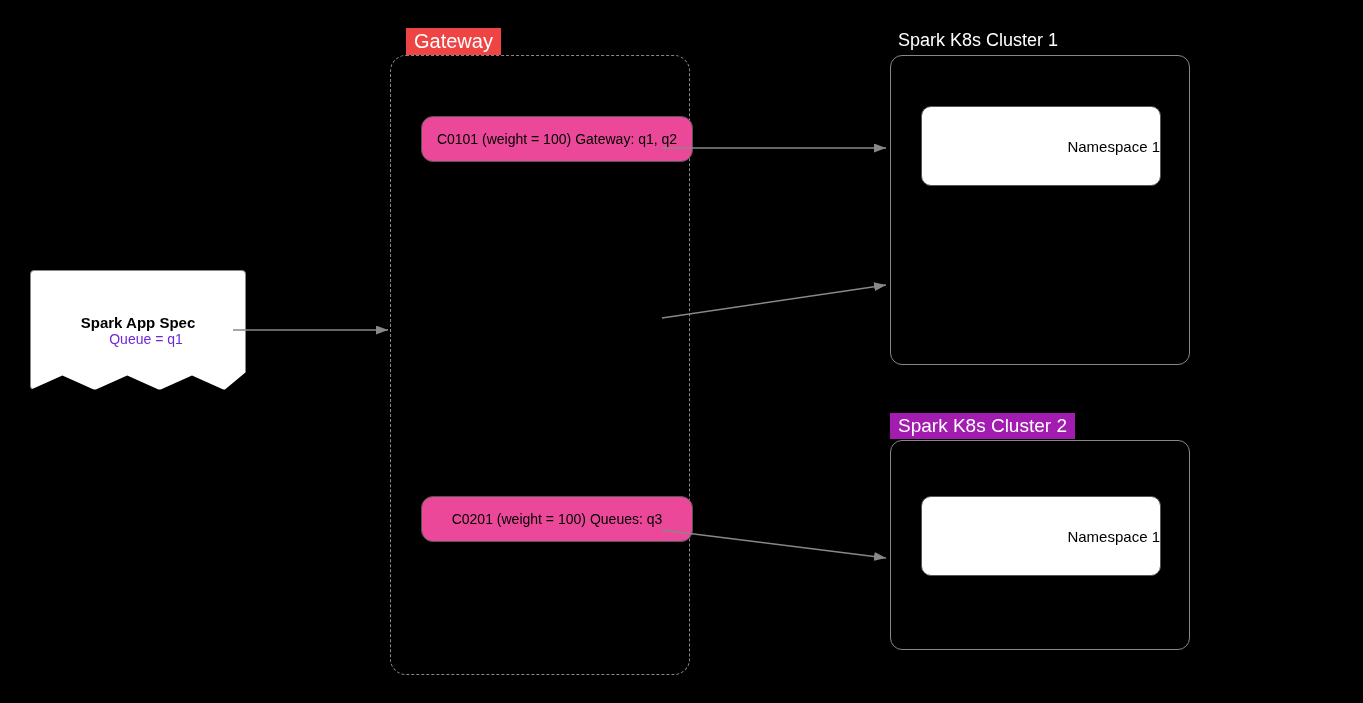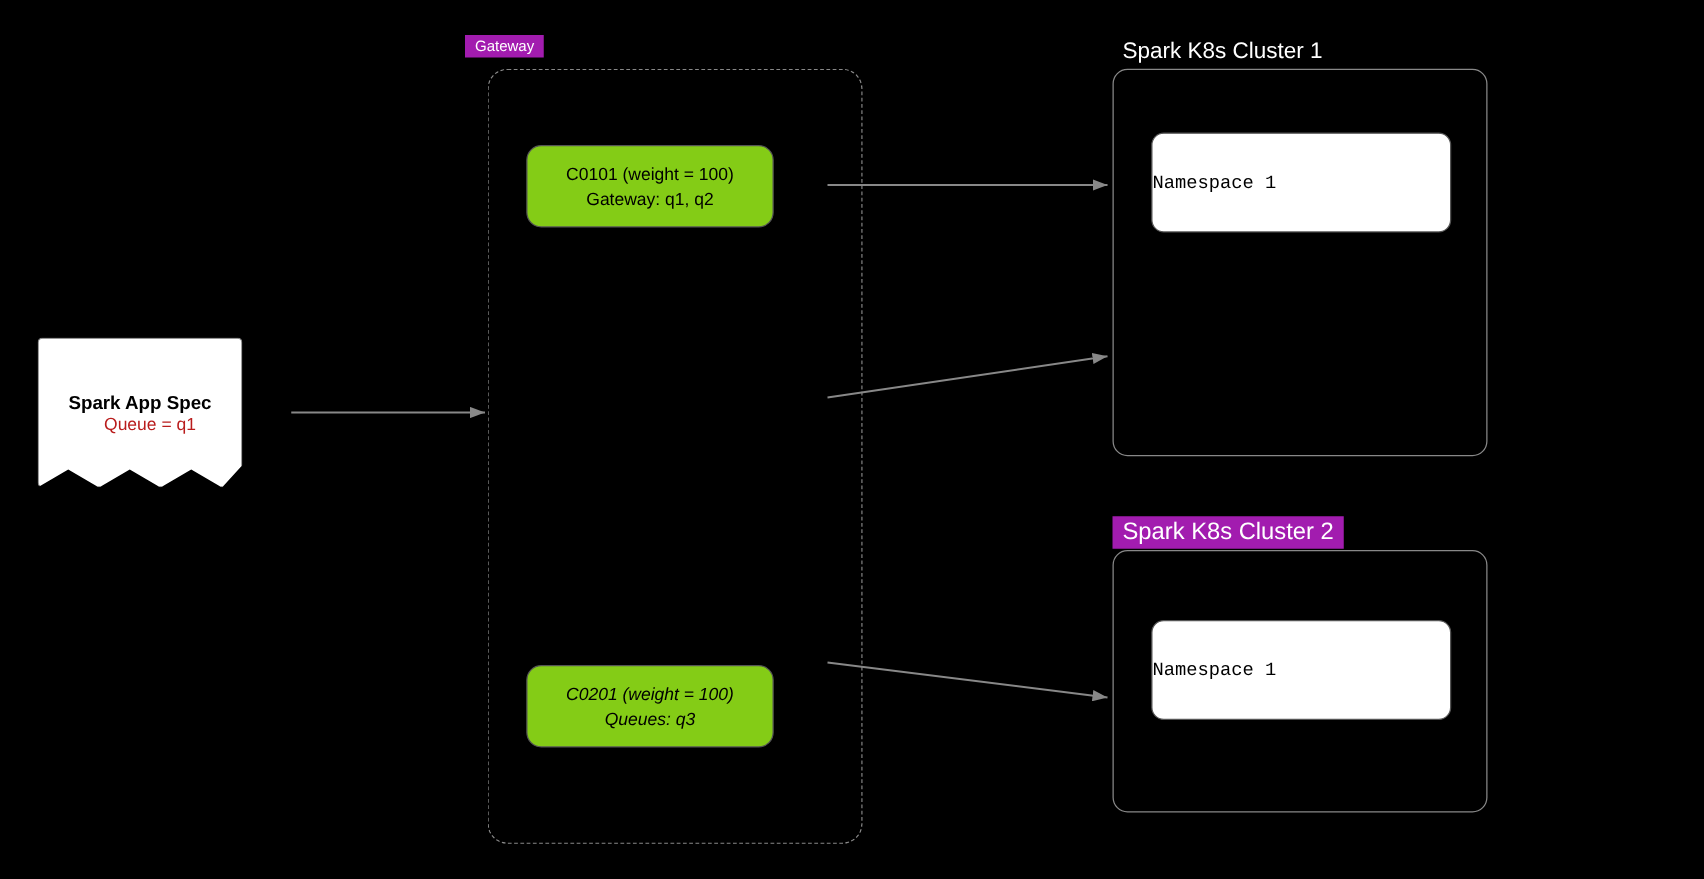--- a/index.html
+++ b/index.html
@@ -19,21 +19,21 @@
       width: 1363px;
       height: 703px;
       background: #000;
     }
 
     
     .spark-app-spec {
       position: absolute;
       left: 30px;
       top: 270px;
-      width: 164px;
+      width: 216px;
       height: 120px;
       background: #fff;
       border: 1.5px solid #888;
       border-radius: 4px;
       display: flex;
       flex-direction: column;
       align-items: center;
       justify-content: center;
       gap: 0;
       
@@ -42,66 +42,66 @@
 
     .spark-app-spec-title {
       font-weight: bold;
       font-size: 15px;
       color: #000;
       text-align: center;
     }
 
     .spark-app-spec-subtitle {
       font-size: 14px;
-      color: #b91c1c;
+      color: #6d28d9;
       text-align: center;
       margin-left: 16px;
     }
 
     
     .gateway-container {
       position: absolute;
       left: 390px;
       top: 55px;
       width: 300px;
       height: 620px;
       background: transparent;
       border: 1.5px dashed #888;
       border-radius: 16px;
     }
 
     .gateway-label {
       position: absolute;
-      left: 372px;
+      left: 406px;
       top: 28px;
-      font-size: 12px;
+      font-size: 20px;
       color: #fff;
-      background: #a21caf;
+      background: #ef4444;
       padding: 2px 8px;
     }
 
     
     .cluster-box {
       position: absolute;
       left: 30px;
-      width: 198px;
-      background: #84cc16;
+      width: 272px;
+      background: #ec4899;
       border: 1.5px solid #555;
       border-radius: 12px;
       display: flex;
-      flex-direction: column;
+      flex-direction: row;
       align-items: center;
       justify-content: center;
       padding: 14px;
       gap: 4px;
     }
 
     .cluster-box-c0101 { top: 60px; }
     .cluster-box-c0102 { top: 230px; }
-    .cluster-box-c0201 { top: 476px; font-style: italic; }
+    .cluster-box-c0201 { top: 440px; }
 
     .cluster-name {
       font-size: 14px;
       color: #000;
       font-weight: normal;
     }
 
     .cluster-queues {
       font-size: 14px;
       color: #000;
@@ -155,24 +155,23 @@
     .namespace-box {
       position: absolute;
       left: 30px;
       width: 240px;
       height: 80px;
       background: #fff;
       border: 1.5px solid #555;
       border-radius: 10px;
       display: flex;
       align-items: center;
-      justify-content: flex-start;
+      justify-content: flex-end;
       font-size: 15px;
       color: #000;
-      font-family: Liberation Mono, monospace;
     }
 
     .namespace-1-k8s1 { top: 50px; }
     .namespace-2-k8s1 { top: 185px; }
     .namespace-1-k8s2 { top: 55px; }
 
     
     .arrows-svg {
       position: absolute;
       top: 0; left: 0;

